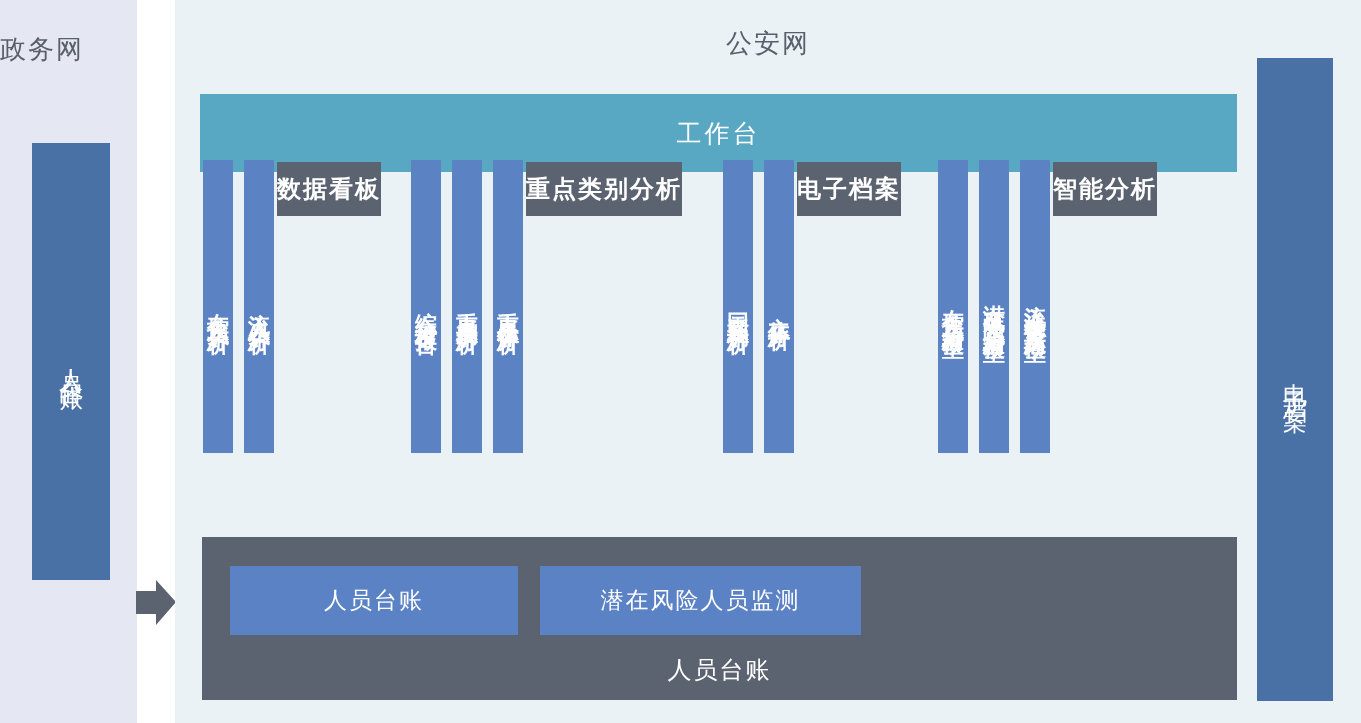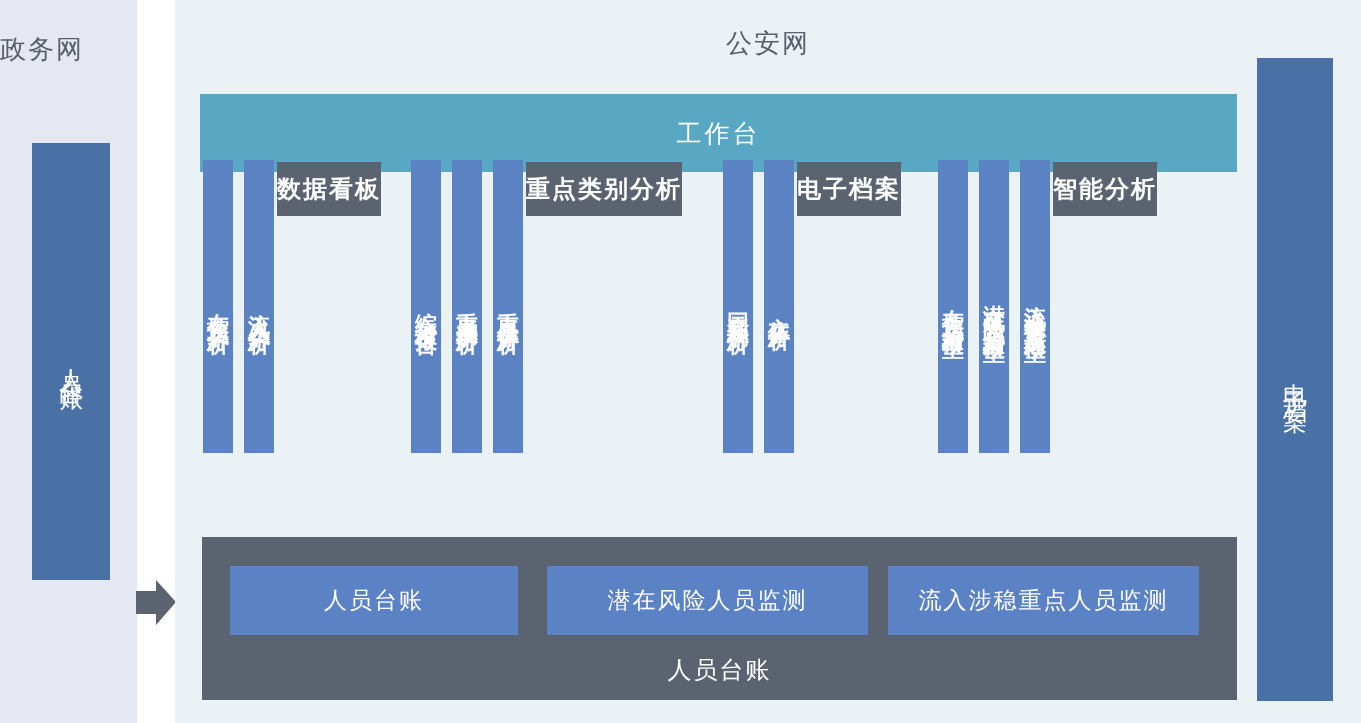--- a/index.html
+++ b/index.html
@@ -81,21 +81,21 @@
   }
   .bottom-buttons{
     display:flex;padding-top:29px;
   }
   .ledger-btn{
     height:69px;background:#5b82c4;
     display:flex;align-items:center;justify-content:center;
     color:#ffffff;font-size:23px;letter-spacing:2px;
   }
   .btn-1{margin-left:28px;width:288px;}
-  .btn-2{margin-left:29px;width:321px;}
+  .btn-2{margin-left:22px;width:321px;}
   .btn-3{margin-left:20px;width:311px;}
   .bottom-panel-label{
     margin-top:19px;text-align:center;
     color:#ffffff;font-size:24px;letter-spacing:2px;
   }
 </style>
 </head>
 <body>
 
 <div class="left-panel">
@@ -169,21 +169,20 @@
         <span class="vtext">流入涉稳重点人员模型</span>
       </div>
     </div>
     <div class="group-label">智能分析</div>
   </div>
 
   <div class="bottom-panel">
     <div class="bottom-buttons">
       <div class="ledger-btn btn-1">人员台账</div>
       <div class="ledger-btn btn-2">潜在风险人员监测</div>
-      <div class="ledger-btn btn-3">流入涉稳重点人员监测</div>
     </div>
     <div class="bottom-panel-label">人员台账</div>
   </div>
 
   <div class="right-vbar">
     <span class="vtext">电子档案</span>
   </div>
 </div>
 
 </body></html>

